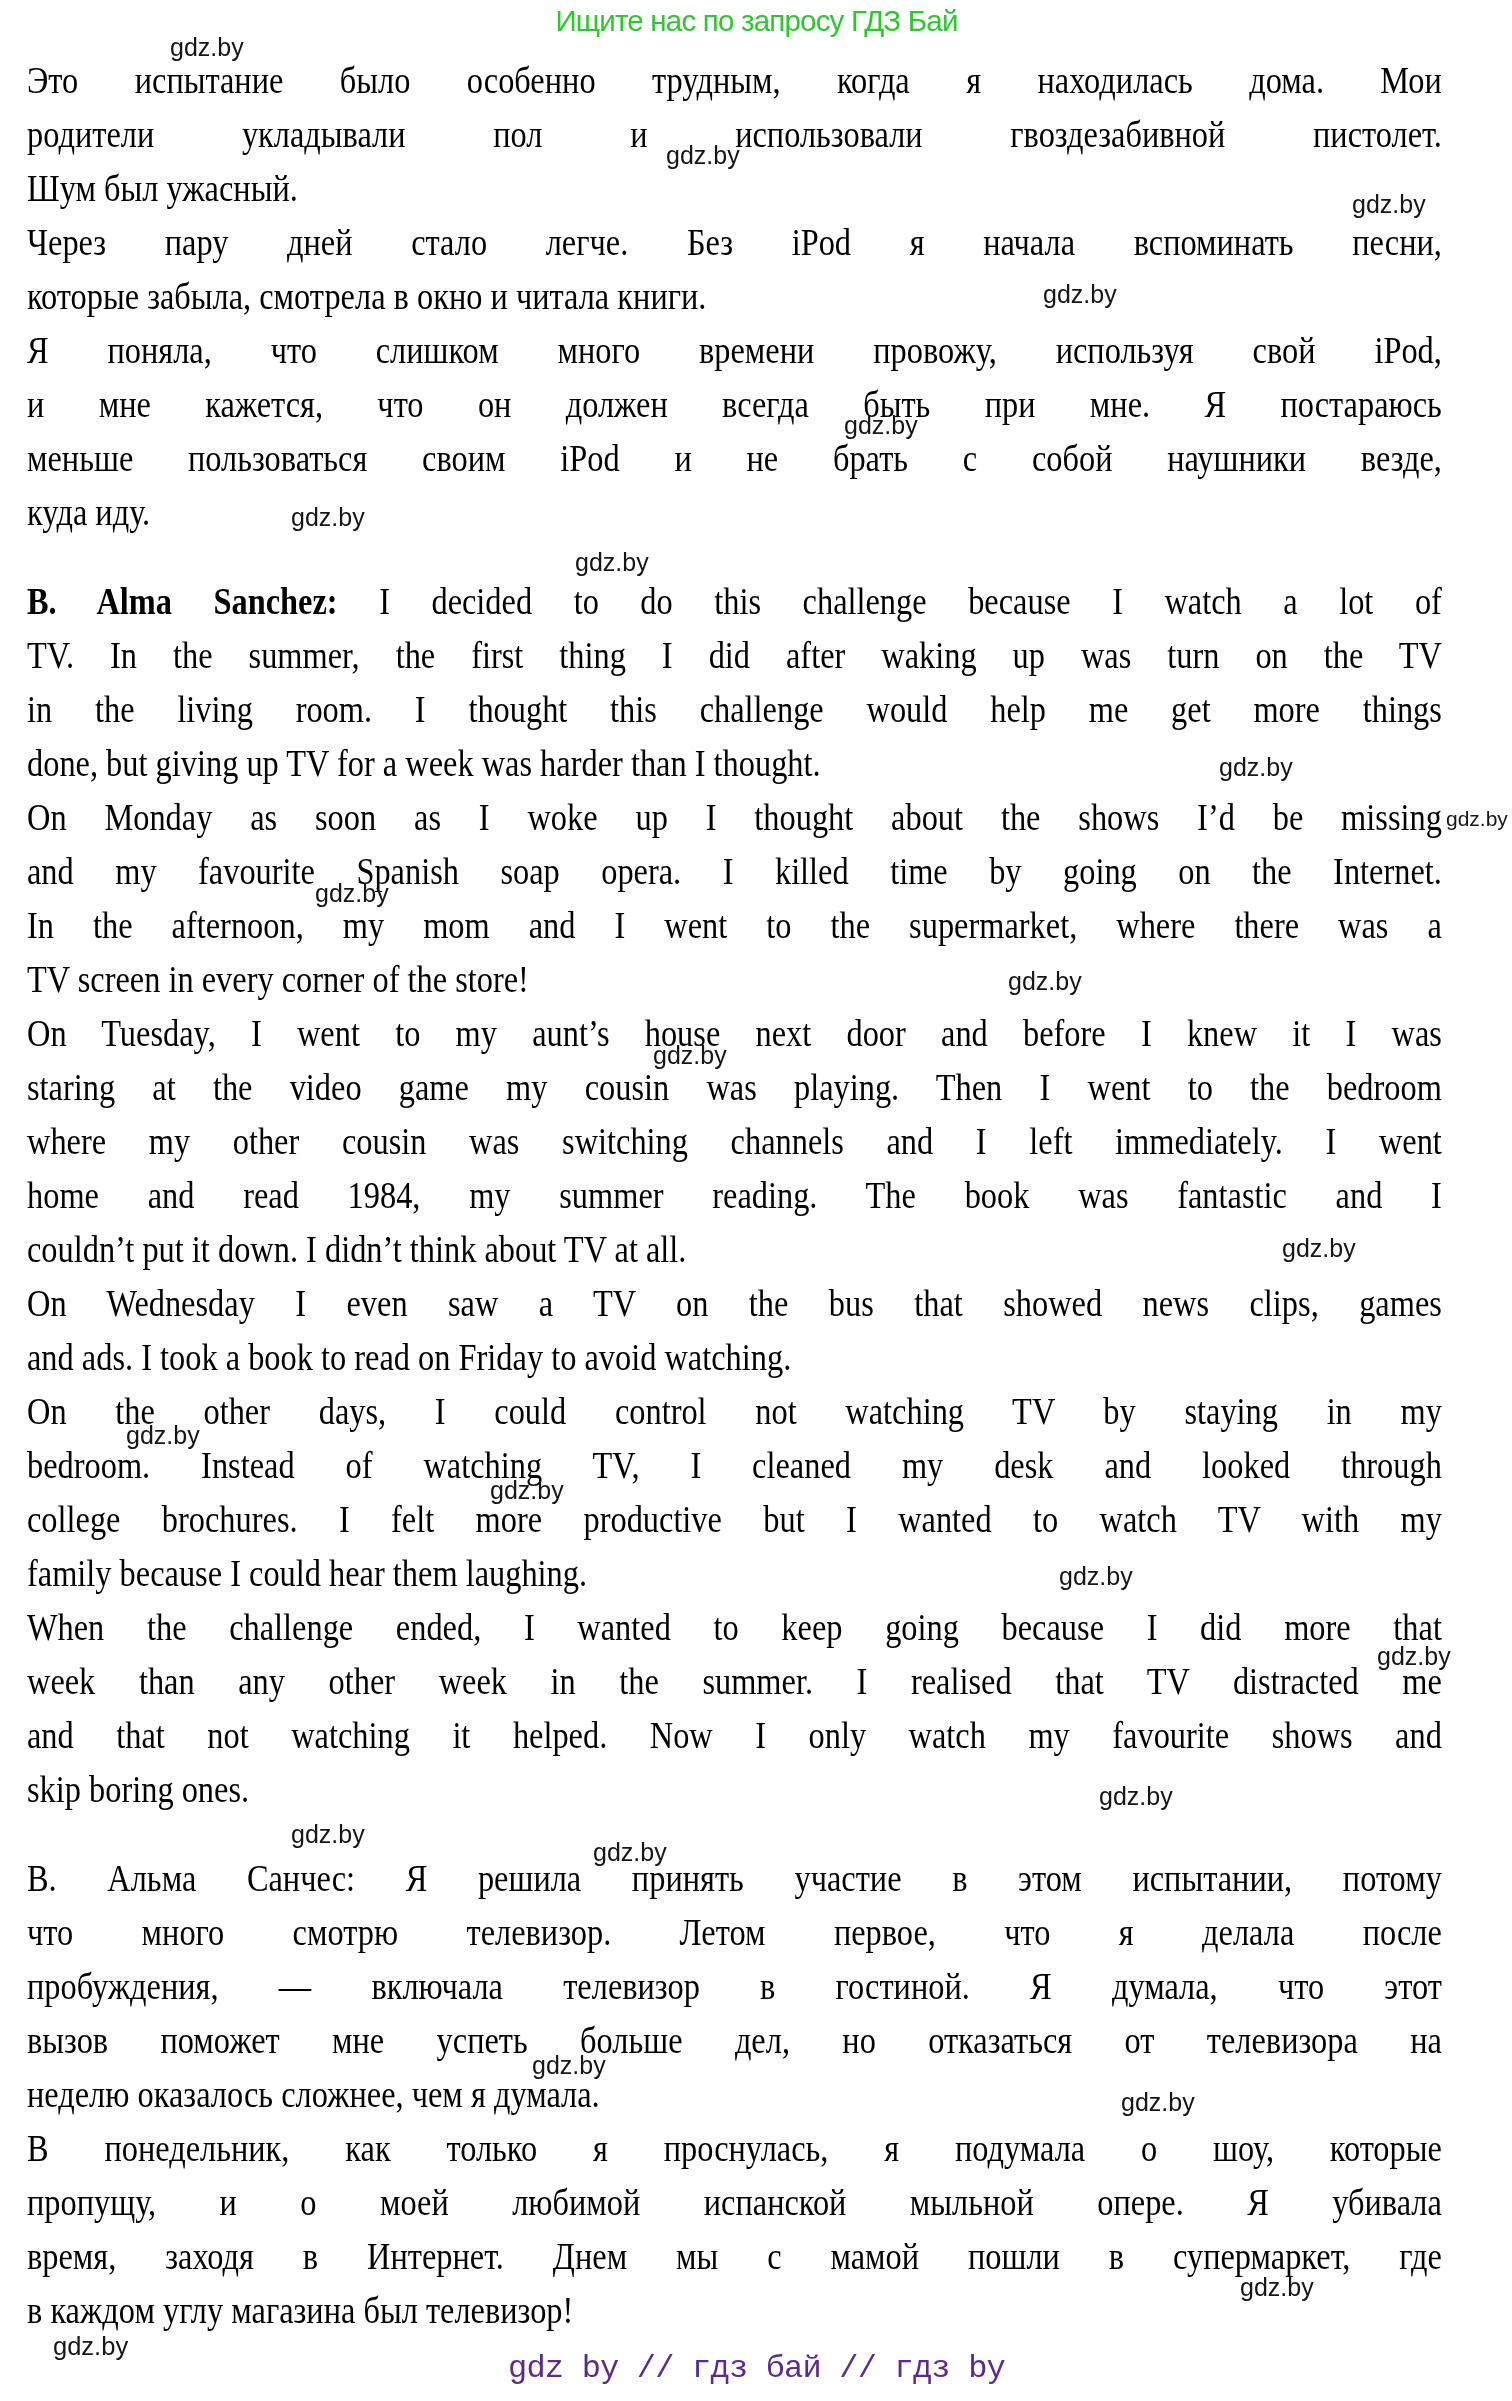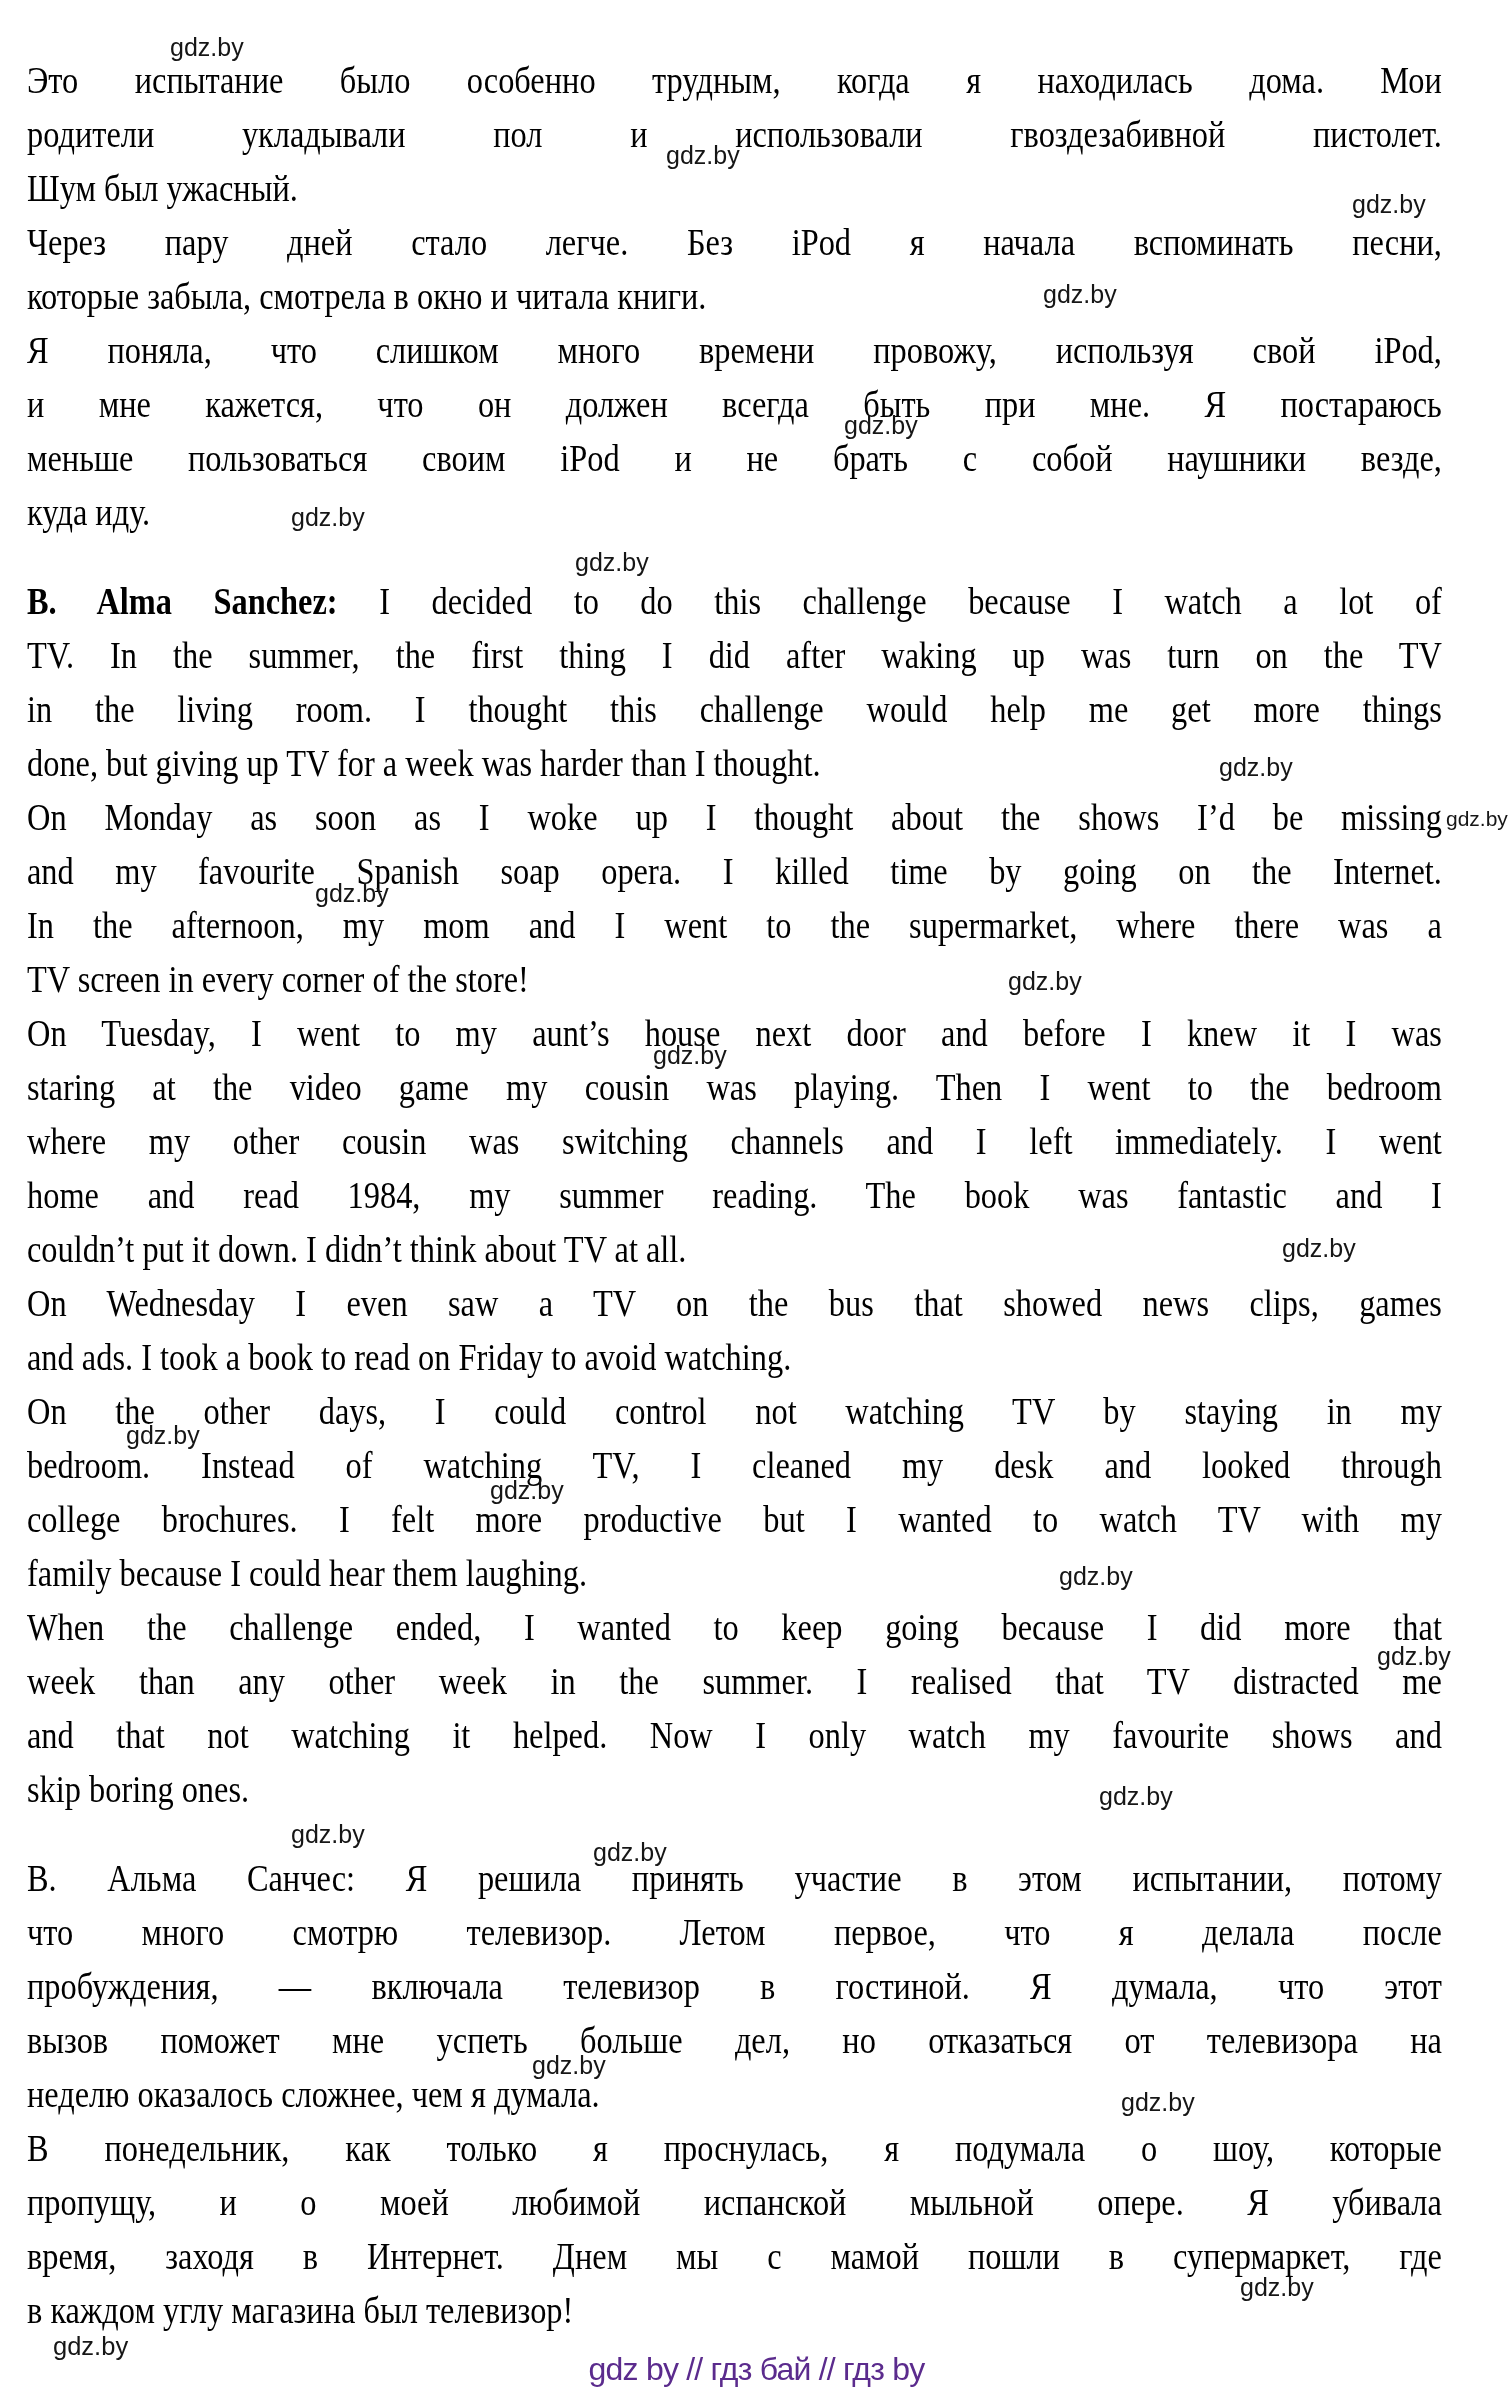--- a/index.html
+++ b/index.html
@@ -52,30 +52,31 @@
     font-size: 25px;
     line-height: 1;
     white-space: nowrap;
     letter-spacing: 0;
   }
 
   .footer-links {
     position: absolute;
     top: 2350px; left: 0; right: 0;
     text-align: center;
-    font-family: Liberation Sans, sans-serif;
+    font-family: Liberation Mono, monospace;
     font-size: 32px;
     line-height: 38px;
     letter-spacing: -0.8px;
   }
 </style>
 </head>
 <body>
 
 <div class="page">
+  <div class="site-banner" style="color: rgb(44, 201, 44);">Ищите нас по запросу ГДЗ Бай</div>
   <div class="content">
       <div class="section">
         <div class="paragraph">
           <div class="line" style="color: rgb(0, 0, 0);"><span>Это испытание было особенно трудным, когда я находилась дома. Мои</span></div>
           <div class="line" style="color: rgb(0, 0, 0);"><span>родители укладывали пол и использовали гвоздезабивной пистолет.</span></div>
           <div class="line last" style="color: rgb(0, 0, 0);"><span>Шум был ужасный.</span></div>
         </div>
         <div class="paragraph">
           <div class="line" style="color: rgb(0, 0, 0);"><span>Через пару дней стало легче. Без iPod я начала вспоминать песни,</span></div>
           <div class="line last" style="color: rgb(0, 0, 0);"><span>которые забыла, смотрела в окно и читала книги.</span></div>

